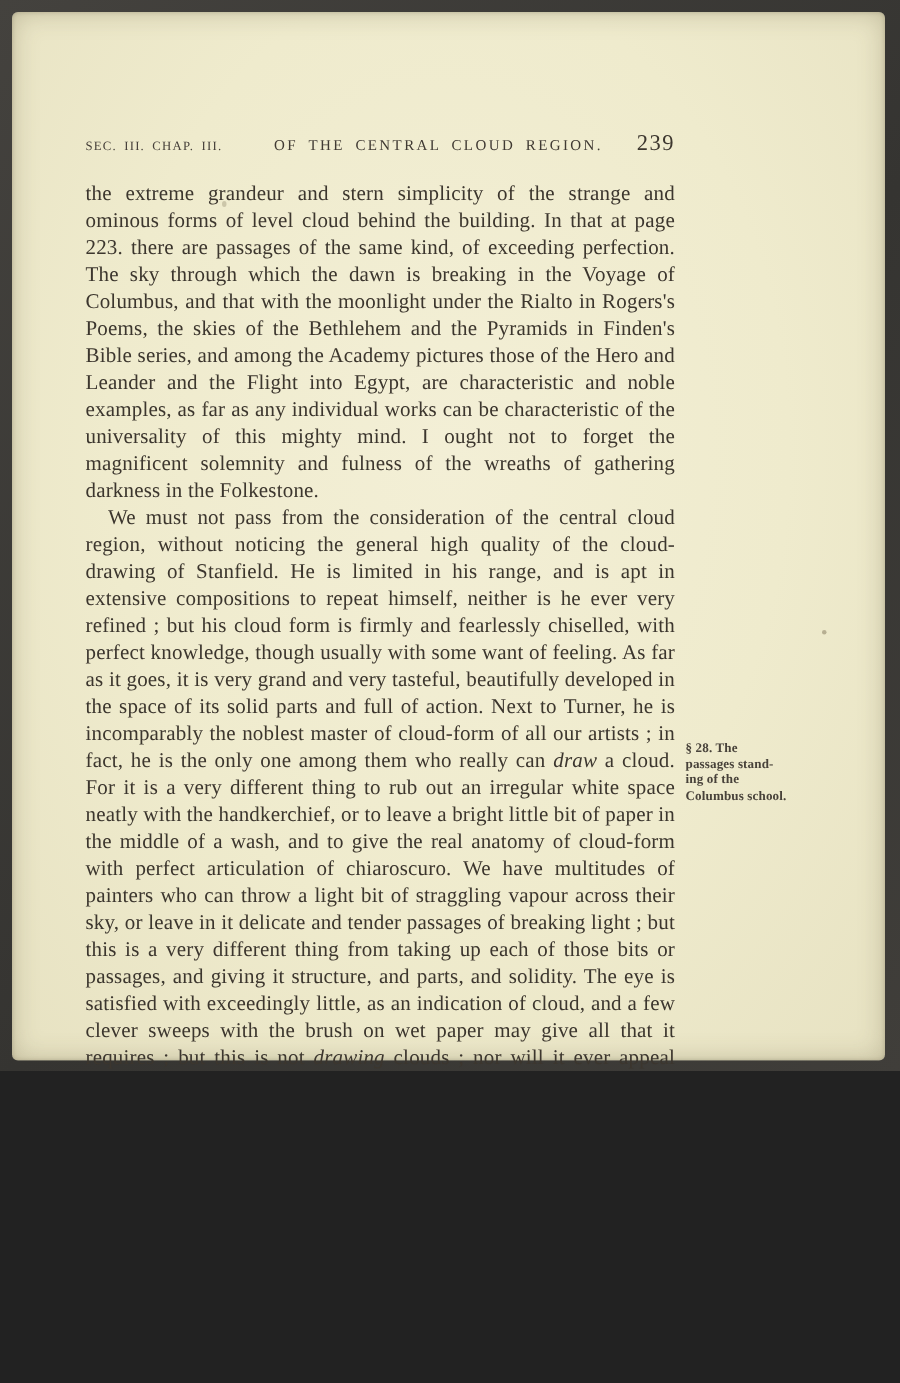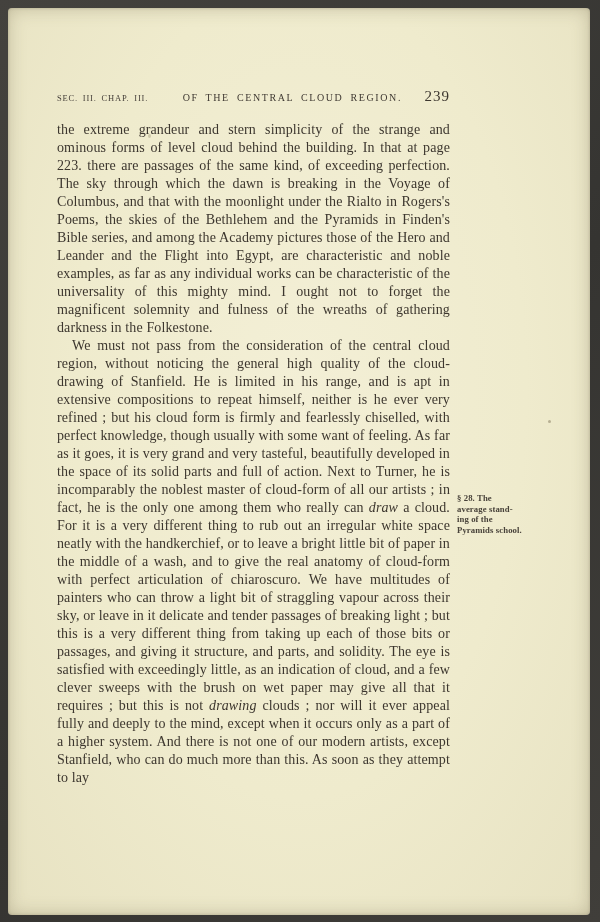--- a/index.html
+++ b/index.html
@@ -9,21 +9,21 @@
   }
   *{box-sizing:border-box;}
   html,body{margin:0;padding:0;}
   body{
     width:600px;height:922px;
     font-family:"Liberation Serif","DejaVu Serif",serif;
     background:#222;
   }
   .scan{
     position:relative;
-    width:600px;height:922px;
+    width:600px;height:714px;
     background:var(--frame);
     background-image:linear-gradient(135deg,#44423e 0%,#353431 55%,#403e3a 100%);
     overflow:hidden;
   }
   .page{
     position:absolute;
     top:8px;left:8px;right:10px;bottom:7px;
     background:var(--paper);
     background-image:radial-gradient(ellipse at 50% 42%,#f3efd6 0%,#efebcd 55%,#e7e2c2 100%);
     border-radius:4px;
@@ -99,22 +99,22 @@
       <span class="page-number">239</span>
     </div>
 
     <div class="body-text">
         <p><span>the extreme grandeur and stern simplicity of the strange and ominous forms of level cloud behind the building. In that at page 223. there are passages of the same kind, of exceeding perfection. The sky through which the dawn is breaking in the Voyage of Columbus, and that with the moonlight under the Rialto in Rogers's Poems, the skies of the Bethlehem and the Pyramids in Finden's Bible series, and among the Academy pictures those of the Hero and Leander and the Flight into Egypt, are characteristic and noble examples, as far as any individual works can be characteristic of the universality of this mighty mind. I ought not to forget the magnificent solemnity and fulness of the wreaths of gathering darkness in the Folkestone.</span></p>
         <p class="indent"><span>We must not pass from the consideration of the central cloud region, without noticing the general high quality of the cloud-drawing of Stanfield. He is limited in his range, and is apt in extensive compositions to repeat himself, neither is he ever very refined ; but his cloud form is firmly and fearlessly chiselled, with perfect knowledge, though usually with some want of feeling. As far as it goes, it is very grand and very tasteful, beautifully developed in the space of its solid parts and full of action. Next to Turner, he is incomparably the noblest master of cloud-form of all our artists ; in fact, he is the only one among them who really can </span><span class="italic">draw</span><span> a cloud. For it is a very different thing to rub out an irregular white space neatly with the handkerchief, or to leave a bright little bit of paper in the middle of a wash, and to give the real anatomy of cloud-form with perfect articulation of chiaroscuro. We have multitudes of painters who can throw a light bit of straggling vapour across their sky, or leave in it delicate and tender passages of breaking light ; but this is a very different thing from taking up each of those bits or passages, and giving it structure, and parts, and solidity. The eye is satisfied with exceedingly little, as an indication of cloud, and a few clever sweeps with the brush on wet paper may give all that it requires ; but this is not </span><span class="italic">drawing</span><span> clouds ; nor will it ever appeal fully and deeply to the mind, except when it occurs only as a part of a higher system. And there is not one of our modern artists, except Stanfield, who can do much more than this. As soon as they attempt to lay</span></p>
       </div>
 
     <aside class="margin-note note-2">
         <div>§ 28. The</div>
-        <div>average stand-</div>
+        <div>passages stand-</div>
         <div>ing of the</div>
-        <div>Pyramids school.</div>
+        <div>Columbus school.</div>
       </aside>
 
     <div class="speck s1"></div>
     <div class="speck s2"></div>
     <div class="speck s3"></div>
   </div>
 </div>
 
 </body></html>

